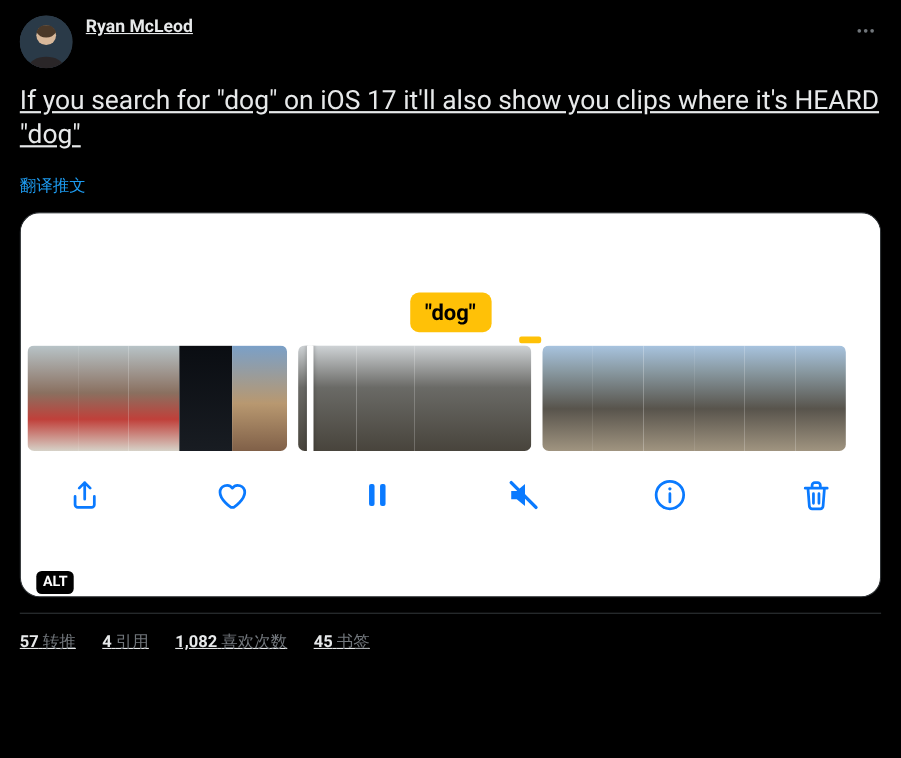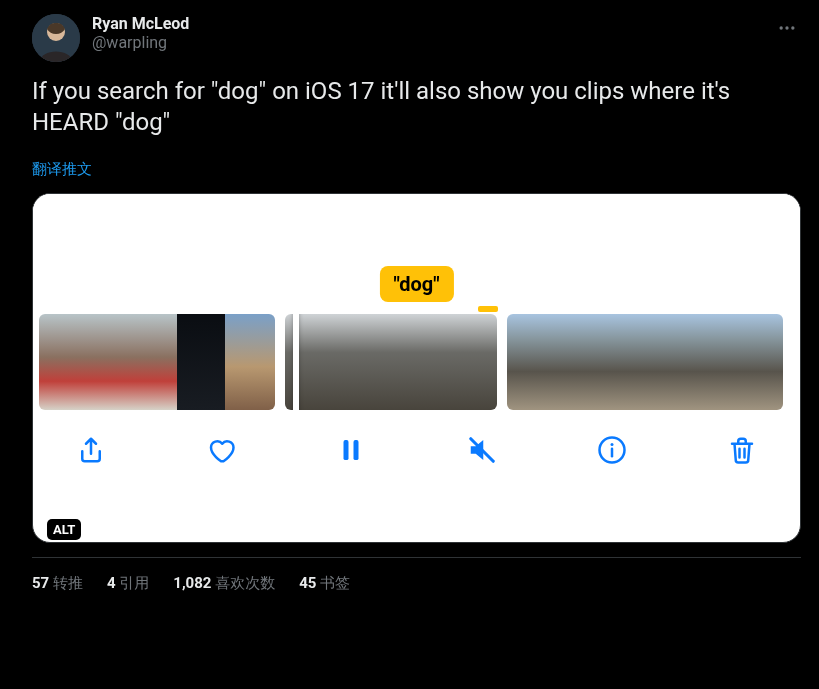--- a/index.html
+++ b/index.html
@@ -5,21 +5,22 @@
   * { box-sizing: border-box; margin: 0; padding: 0; }
   body {
     background: #000;
     color: #e7e9ea;
     font-family: -apple-system, BlinkMacSystemFont, "Segoe UI", Roboto, Helvetica, Arial, sans-serif;
     width: 819px;
     height: 689px;
     overflow: hidden;
   }
   .tweet {
-    padding: 14px 18px 10px 32px;
+    padding: 14px 18px 10px 18px;
+    text-decoration: underline;
   }
   .header {
     display: flex;
     align-items: flex-start;
     gap: 12px;
   }
   .avatar {
     width: 48px;
     height: 48px;
     border-radius: 50%;
@@ -186,21 +187,20 @@
     <div class="avatar">
       <svg viewBox="0 0 48 48">
         <rect width="48" height="48" fill="#2a3a48"></rect>
         <circle cx="24" cy="18" r="9" fill="#d8b89a"></circle>
         <path d="M8 48 C8 34 40 34 40 48 Z" fill="#2a2628"></path>
         <path d="M15 15 Q18 8 24 9 Q30 8 33 15 Q30 20 24 20 Q18 20 15 15" fill="#4a3828"></path>
       </svg>
     </div>
     <div class="name-block">
       <div class="display-name">Ryan McLeod</div>
-      <div class="handle">@warpling</div>
     </div>
     <div class="more">
       <svg viewBox="0 0 24 24">
           <circle cx="5" cy="12" r="2"></circle>
           <circle cx="12" cy="12" r="2"></circle>
           <circle cx="19" cy="12" r="2"></circle>
         </svg>
     </div>
   </div>
 

